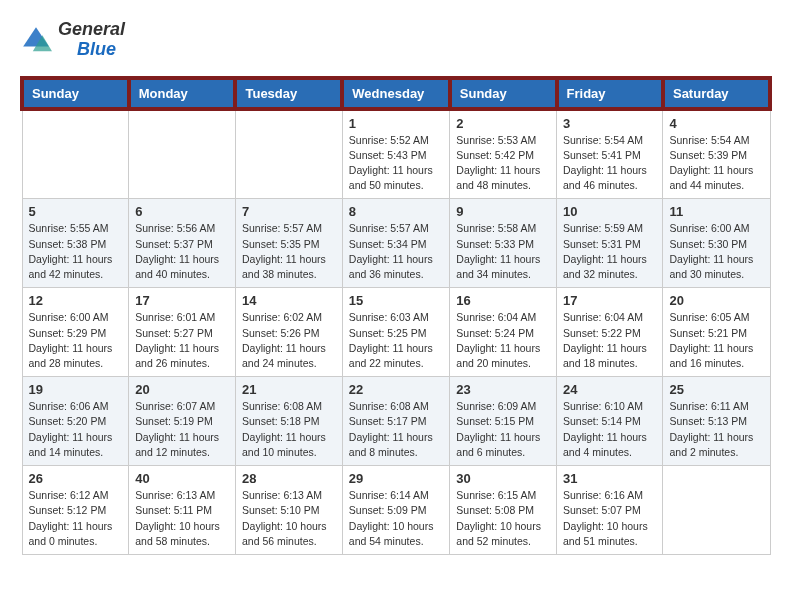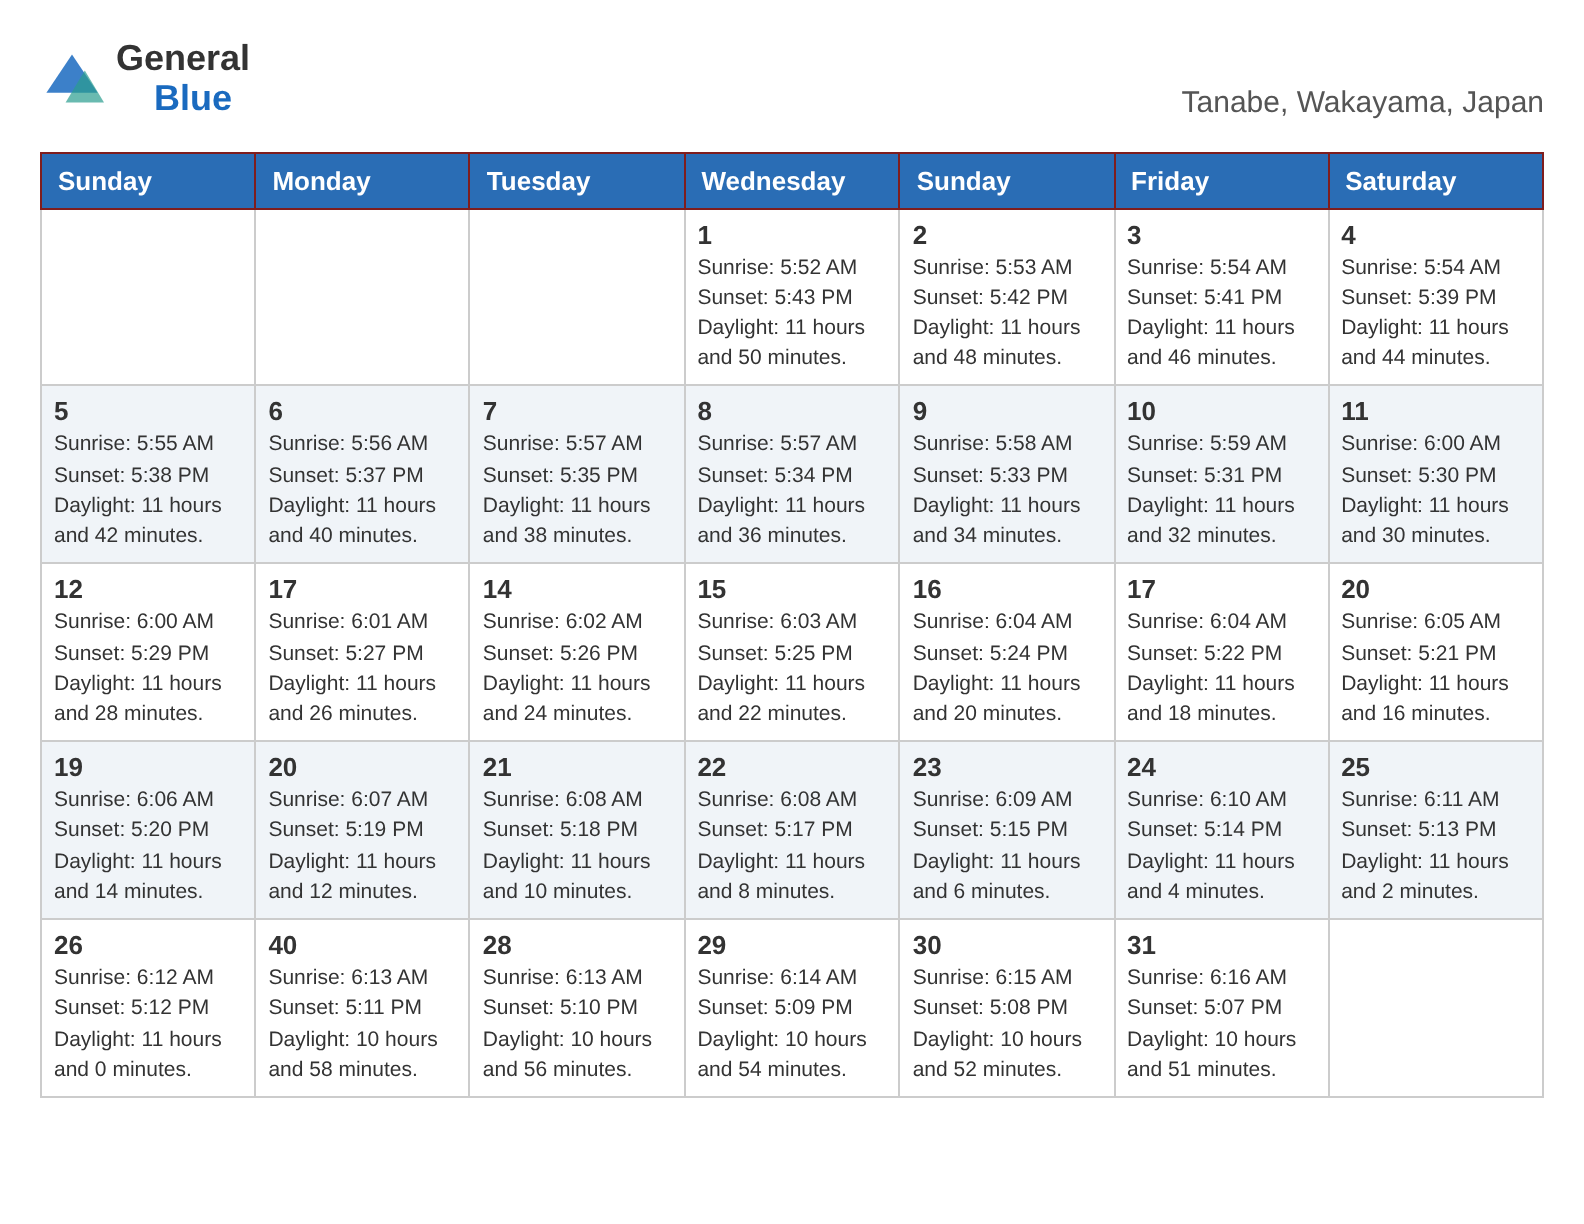--- a/index.html
+++ b/index.html
@@ -6,22 +6,23 @@
     body {
       font-family: Arial, sans-serif;
       background: #fff;
       width: 792px;
       min-height: 612px;
       padding: 20px;
     }
     .header {
       display: flex;
       justify-content: space-between;
-      align-items: flex-end;
+      align-items: flex-start;
       margin-bottom: 16px;
+      font-style: italic;
     }
     .logo {
       display: flex;
       align-items: center;
       gap: 6px;
     }
     .logo-text {
       font-size: 18px;
       font-weight: bold;
       line-height: 1.1;
@@ -48,21 +49,21 @@
       width: 100%;
       border-collapse: collapse;
     }
     .calendar th {
       background: #2a6db5;
       color: #fff;
       text-align: left;
       padding: 6px 8px;
       font-size: 13px;
       font-weight: bold;
-      border: 1px solid #7f1d1d;
+      border: 4px solid #7f1d1d;
     }
     .calendar td {
       vertical-align: top;
       border: 1px solid #ccc;
       padding: 5px 6px;
       font-size: 11px;
       color: #333;
       width: 108px;
       min-height: 80px;
     }
@@ -88,21 +89,20 @@
     <svg class="logo-icon" viewBox="0 0 40 40">
       <polygon points="20,4 36,28 4,28" fill="#1a6abf" opacity="0.85"></polygon>
       <polygon points="28,14 40,34 16,34" fill="#2a9d8f" opacity="0.7"></polygon>
     </svg>
     <div class="logo-text">
       <div class="logo-general">General</div>
       <div class="logo-blue">Blue</div>
     </div>
   </div>
   <div class="title-block">
-    <div class="location">Tanabe, Wakayama, Japan</div>
   </div>
 </div>
 
 <table class="calendar">
   <thead>
     <tr>
     <th>Sunday</th>
         <th>Monday</th>
         <th>Tuesday</th>
         <th>Wednesday</th>

